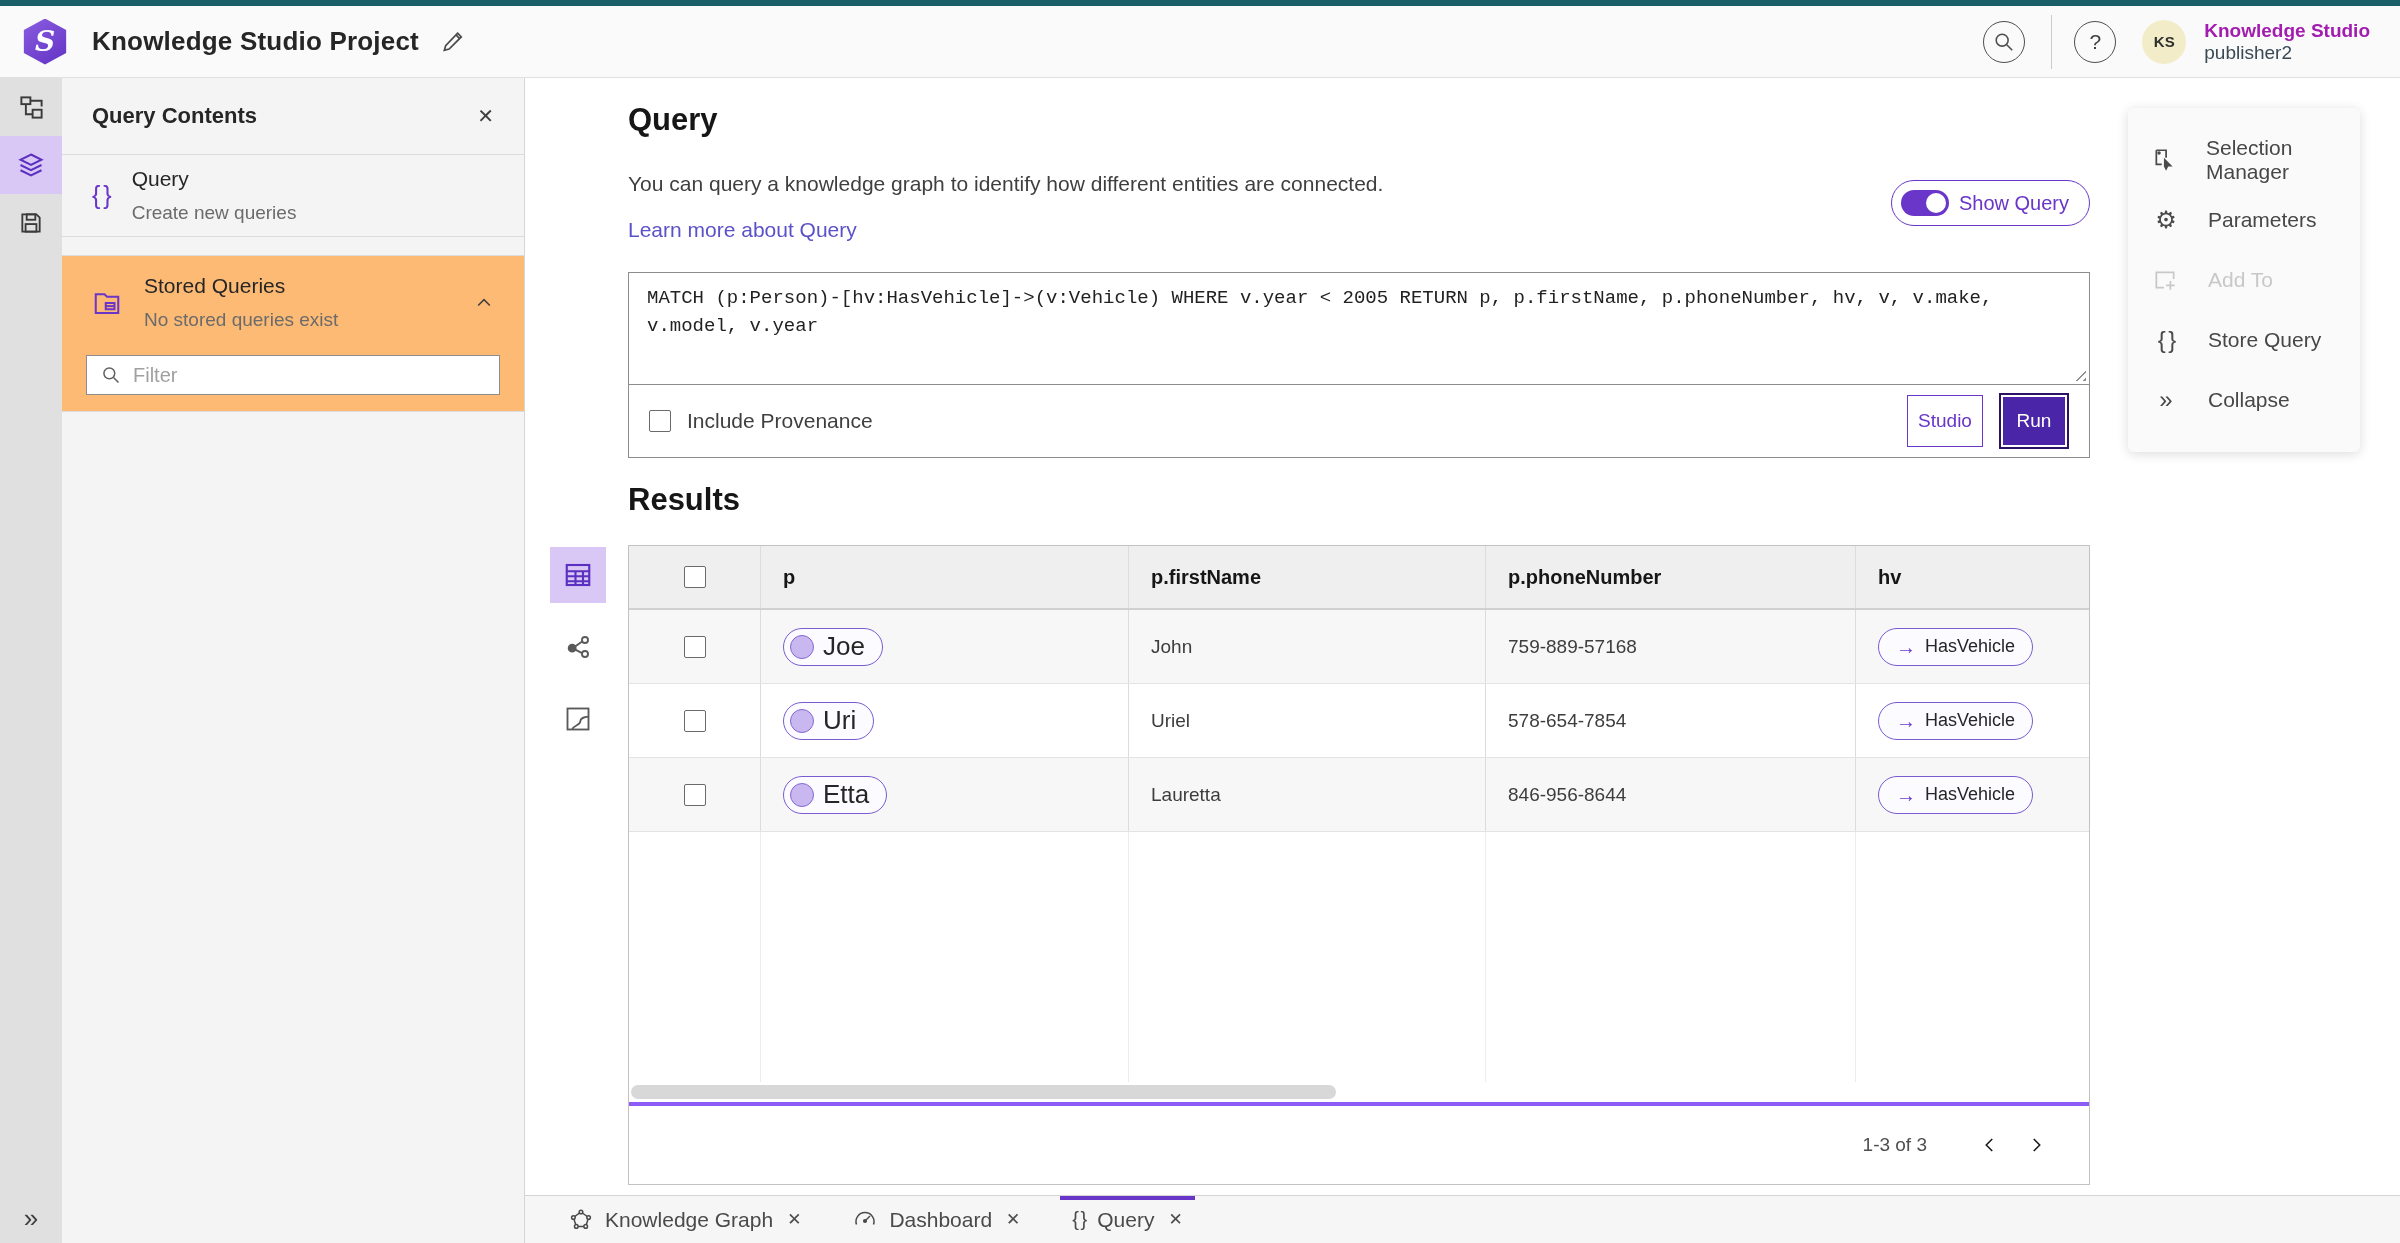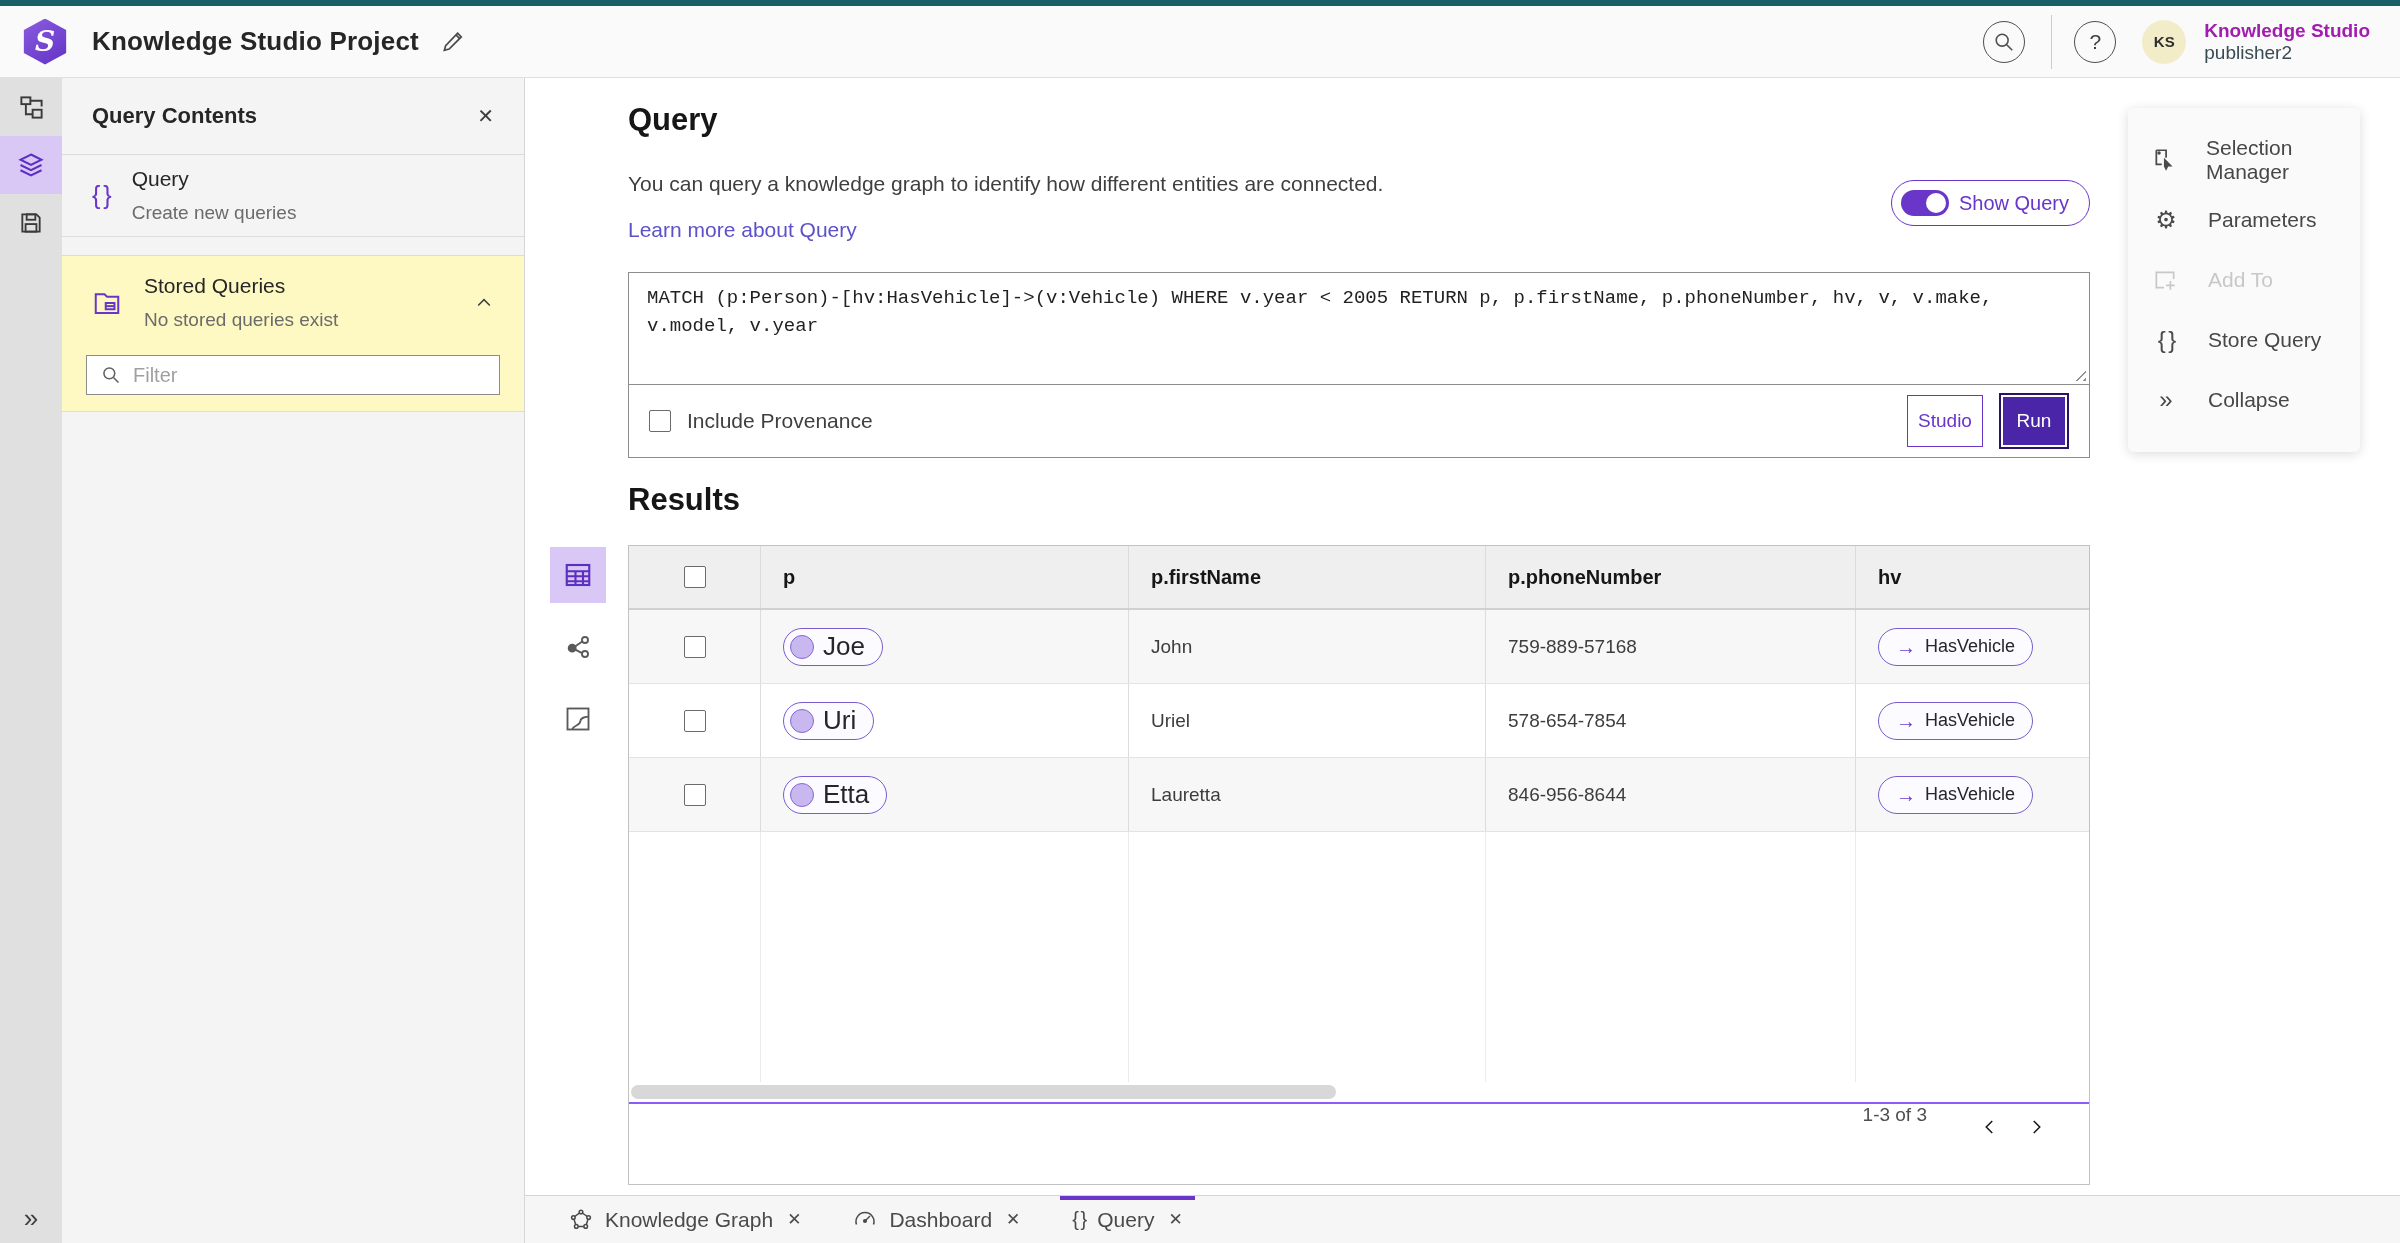--- a/index.html
+++ b/index.html
@@ -43,21 +43,21 @@
            border-right:1px solid #d6d6d6; z-index:4; }
   .panel-header { height:77px; display:flex; align-items:center; justify-content:space-between;
                   padding:0 30px; border-bottom:1px solid #dcdcdc; }
   .panel-title { font-size:22px; font-weight:bold; color:#262626; }
   .panel-close { font-size:20px; color:#3f3f3f; cursor:pointer; background:none; border:none; }
   .panel-item { display:flex; align-items:center; gap:22px; padding:0 30px; height:82px;
                 border-bottom:1px solid #dcdcdc; cursor:pointer; background:#f4f4f4; }
   .braces-ic { font-size:25px; color:#6936c9; letter-spacing:-2px; white-space:nowrap; }
   .item-text .t { font-size:21px; color:#262626; }
   .item-text .s { font-size:19px; color:#6b6b6b; margin-top:11px; }
-  .stored-wrap { margin-top:18px; border-top:1px solid #dcdcdc; border-bottom:1px solid #dcdcdc; background:#fef9c3; padding-bottom:16px;}
+  .stored-wrap { margin-top:18px; border-top:1px solid #dcdcdc; border-bottom:1px solid #dcdcdc; background:#fdba74; padding-bottom:16px;}
   .stored-row { display:flex; align-items:center; gap:22px; padding:18px 30px 10px 30px; cursor:pointer; }
   .stored-row .chev { margin-left:auto; }
   .filter-box { margin:14px 24px 0 24px; height:40px; background:#fff; border:1px solid #8d8d8d;
                 display:flex; align-items:center; padding:0 14px; gap:12px; }
   .filter-box input { border:none; outline:none; flex:1; font-size:20px; font-family:"Liberation Sans",sans-serif; color:#333; background:transparent; }
   .filter-box input::placeholder { color:#a0a0a0; }
 
   
   .main { position:absolute; left:525px; top:78px; right:0; bottom:48px; background:#fff; }
   .content { position:absolute; left:103px; top:0; width:1462px; height:100%; }
@@ -111,21 +111,21 @@
                border:1.5px solid #7a5cd0; border-radius:19px; background:#fcfbff; cursor:pointer; }
   .node-dot { width:24px; height:24px; border-radius:50%; background:#c9b8f0; border:1.5px solid #8568d5; }
   .node-pill .lbl { font-size:26px; color:#262626; }
   .edge-pill { display:inline-flex; align-items:center; gap:9px; height:38px; padding:0 17px;
                border:1.5px solid #7a5cd0; border-radius:19px; background:#fcfbff; cursor:pointer; }
   .edge-pill .arr { font-size:20px; color:#6936c9; line-height:1; }
   .edge-pill .lbl { font-size:18px; color:#262626; }
 
   .scrollrow { height:20px; position:relative; flex:none; }
   .hthumb { position:absolute; left:2px; top:3px; width:705px; height:14px; border-radius:7px; background:#d8d8d8; cursor:pointer; }
-  .tfoot { height:82px; border-top:2px solid #8b5cf6; display:flex; align-items:flex-start; justify-content:flex-end;
+  .tfoot { height:82px; border-top:4px solid #8b5cf6; display:flex; align-items:center; justify-content:flex-end;
            padding-right:30px; flex:none; }
   .page-range { font-size:19px; color:#4f4f4f; margin-right:40px; }
   .pg-btn { width:46px; height:46px; display:grid; place-items:center; background:none; border:none; cursor:pointer; }
 
   
   .rightmenu { position:absolute; right:40px; top:30px; width:232px; background:#fafafa; border-radius:6px;
                box-shadow:0 2px 12px rgba(0,0,0,.14); padding:22px 0; z-index:6; }
   .rm-item { height:60px; display:flex; align-items:center; gap:28px; padding:0 24px; cursor:pointer; }
   .rm-item span.rm-label { font-size:21px; color:#474747; }
   .rm-item.disabled { cursor:default; }

